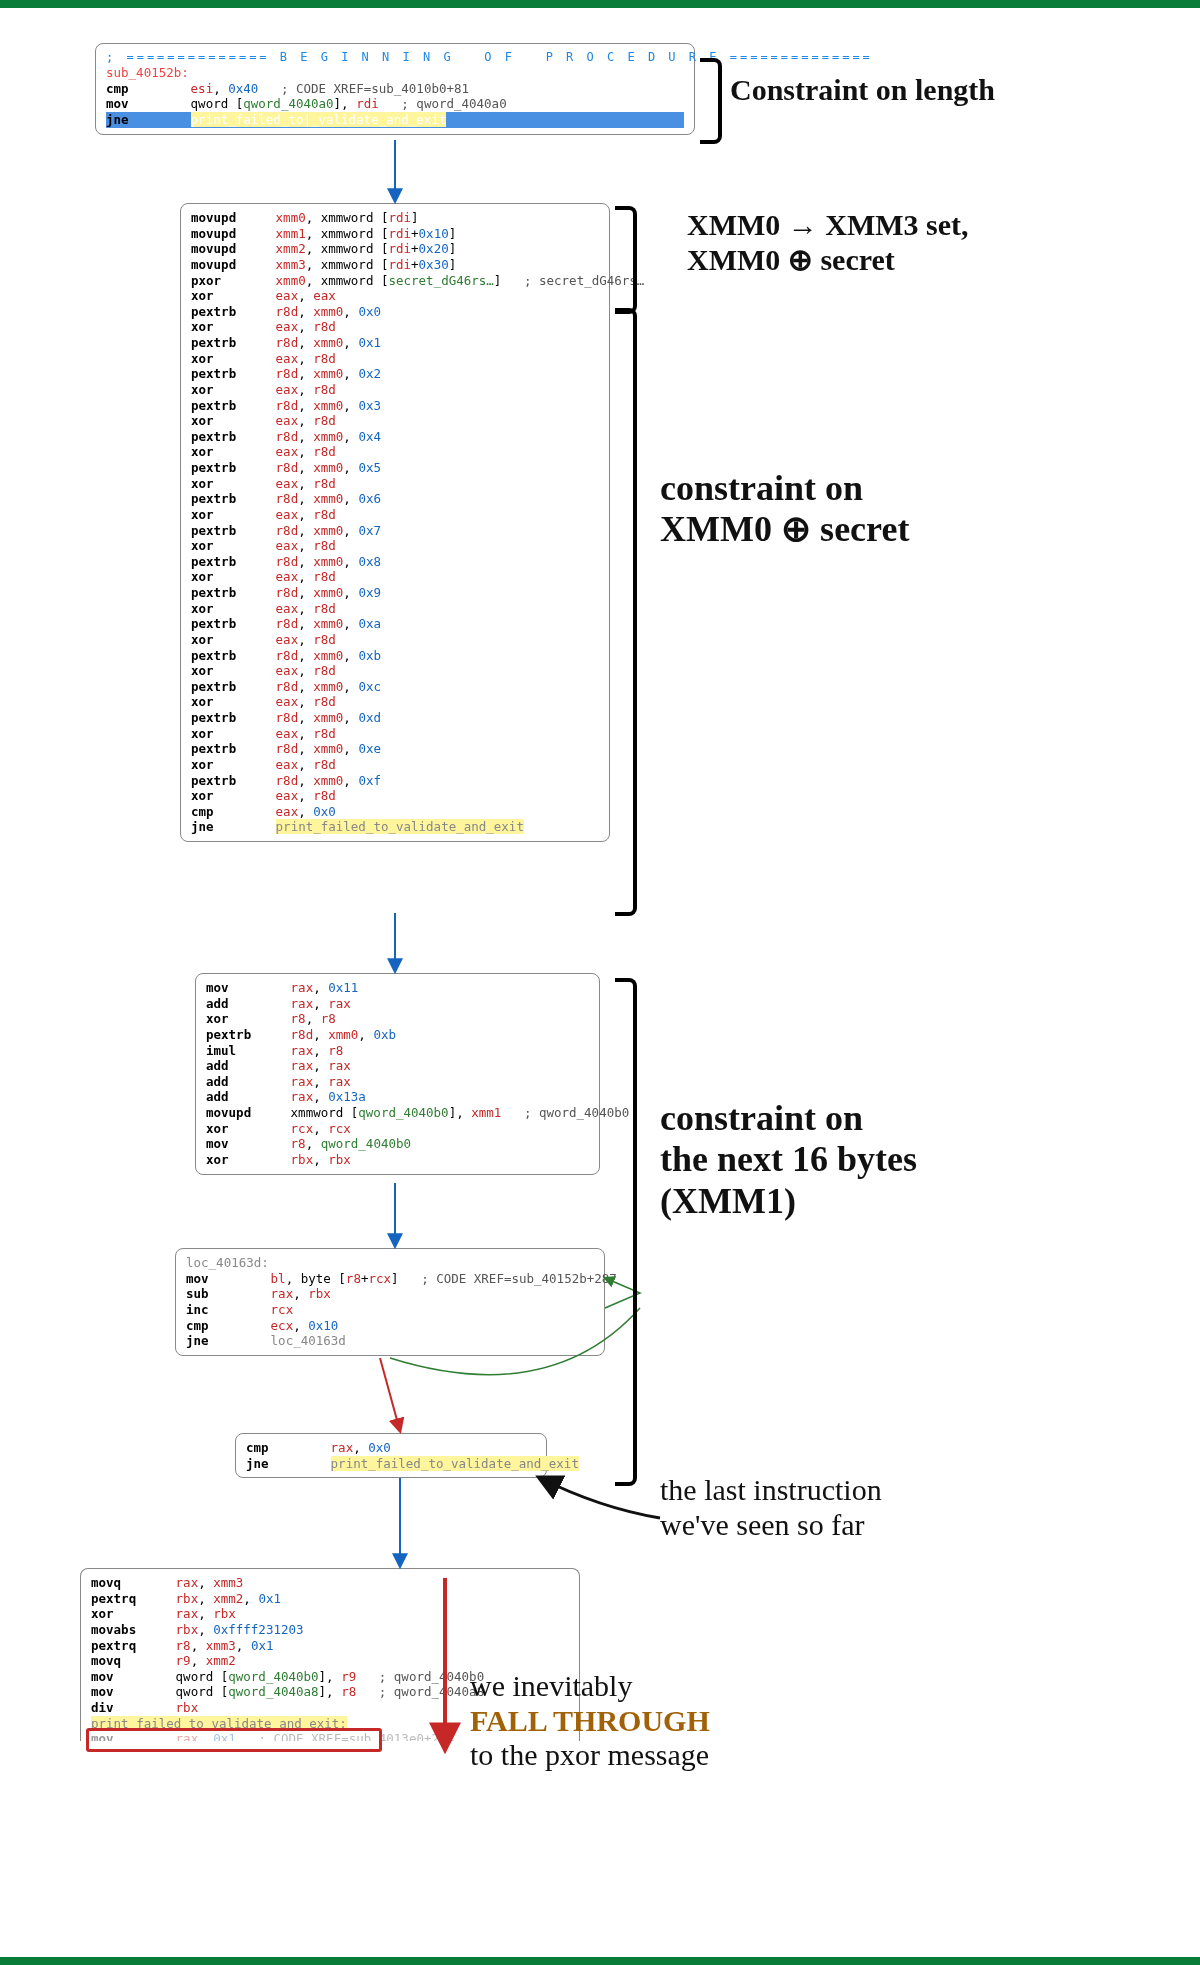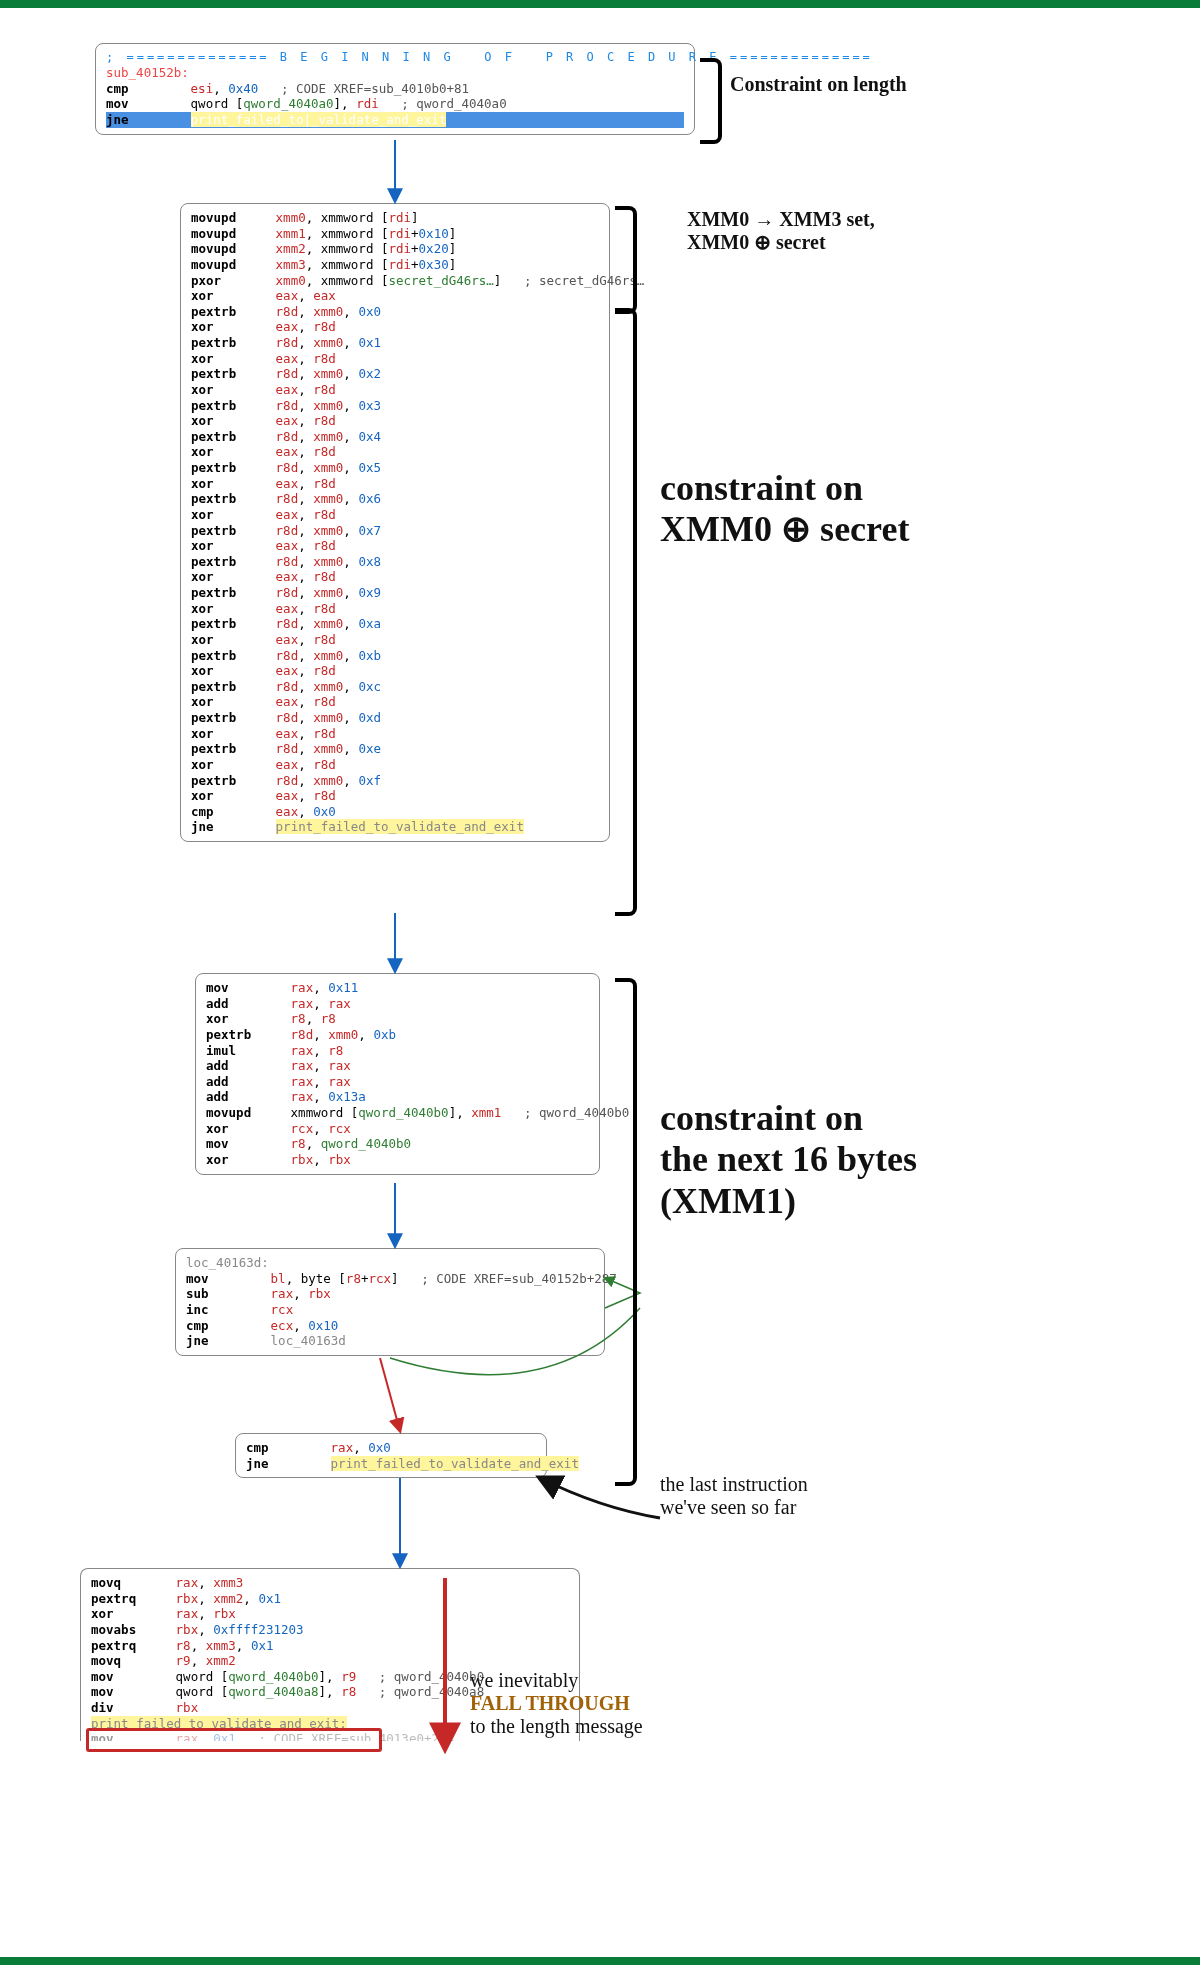--- a/index.html
+++ b/index.html
@@ -47,21 +47,21 @@
   svg.arrows {
     position: absolute;
     top: 0; left: 0;
     width: 1200px;
     height: 1949px;
     pointer-events: none;
   }
   .annot {
     position: absolute;
     font-family: 'Comic Sans MS', 'Bradley Hand', cursive;
-    font-size: 20px;
+    font-size: 30px;
     color: #111;
     font-weight: 600;
     line-height: 1.15;
   }
   .fall { color: #a16207; font-weight: 700; }
   .bracket {
     position: absolute;
     border-right: 4px solid #000;
     border-top: 4px solid #000;
     border-bottom: 4px solid #000;
@@ -155,18 +155,18 @@
   </div>
 
   <div class="annot thin" style="left:660px; top:1465px;">
     <span>the last instruction</span><br>
     <span>we've seen so far</span>
   </div>
 
   <div class="annot thin" style="left:470px; top:1620px;margin-top:41px;">
     <span>we inevitably</span><br>
     <span class="fall">FALL THROUGH</span><br>
-    <span>to the length message</span>
+    <span>to the pxor message</span>
   </div>
 
 </div>
 
 <div class="botbar"></div>
 
 </body></html>

